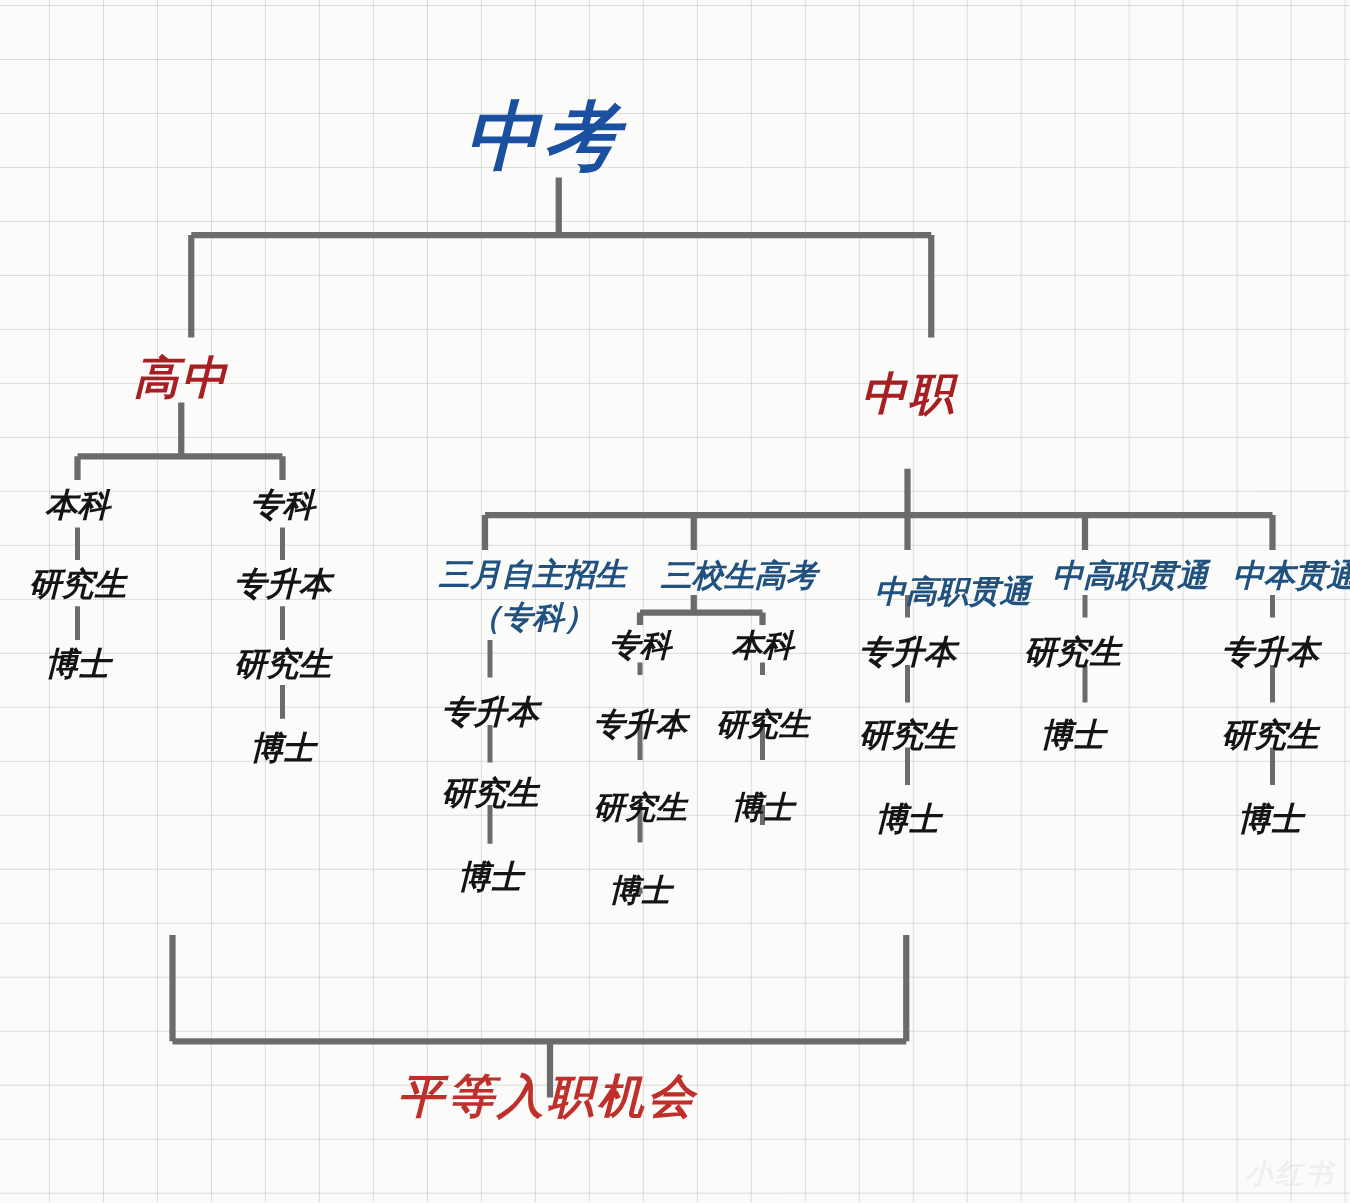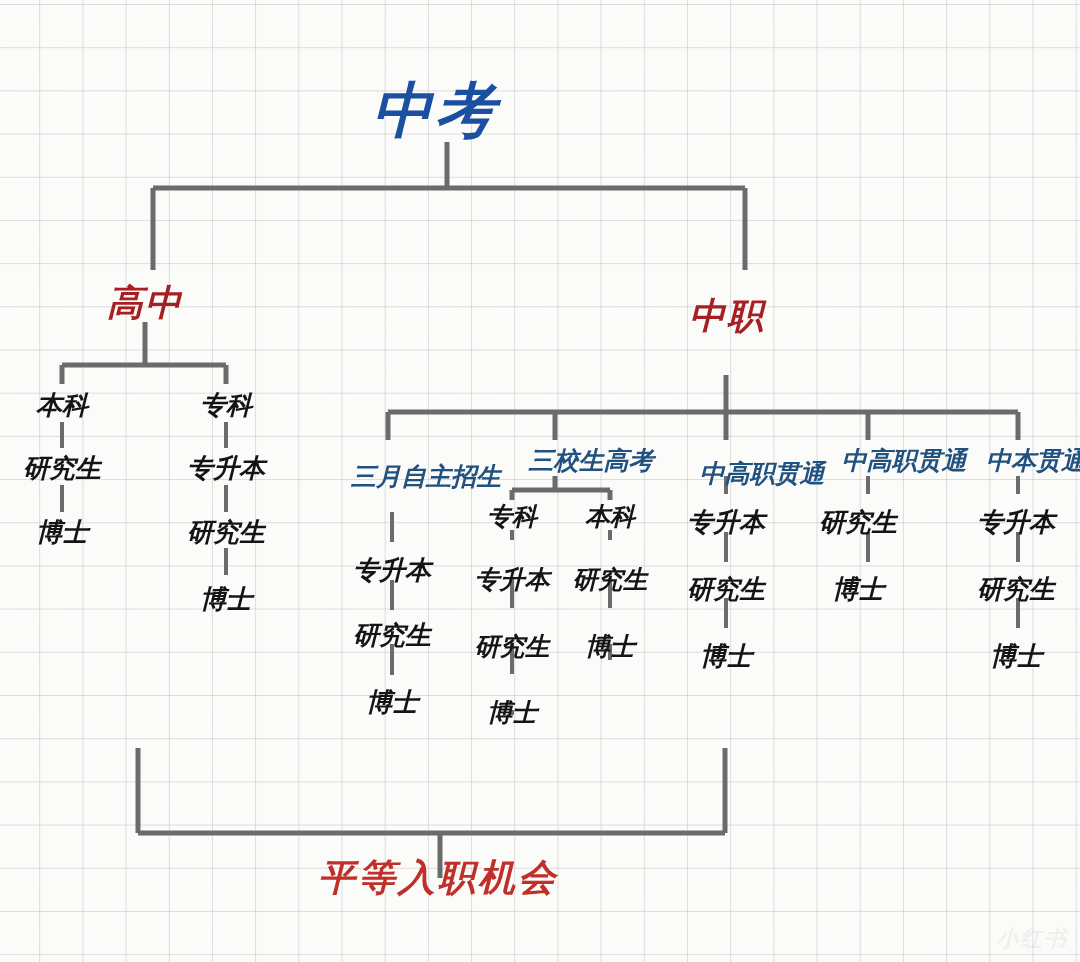--- a/index.html
+++ b/index.html
@@ -191,20 +191,21 @@
   <div class="node n-step" style="left:62px; top:469px;">研究生</div>
   <div class="node n-step" style="left:62px; top:533px;">博士</div>
 
   <div class="node n-step" style="left:226px; top:406px;">专科</div>
   <div class="node n-step" style="left:226px; top:469px;">专升本</div>
   <div class="node n-step" style="left:226px; top:533px;">研究生</div>
   <div class="node n-step" style="left:226px; top:600px;">博士</div>
 
   <div class="node n-track" style="left:390px; top:477px;">
     <span class="track-1">三月自主招生</span>
+    <span class="track-2">（专科）</span>
   </div>
   <div class="node n-step" style="left:392px; top:571px;">专升本</div>
   <div class="node n-step" style="left:392px; top:636px;">研究生</div>
   <div class="node n-step" style="left:392px; top:703px;">博士</div>
 
   <div class="node n-track" style="left:555px; top:461px;">
     <span class="track-1">三校生高考</span>
   </div>
 
   <div class="node n-step n-step-sm" style="left:512px; top:517px;">专科</div>

